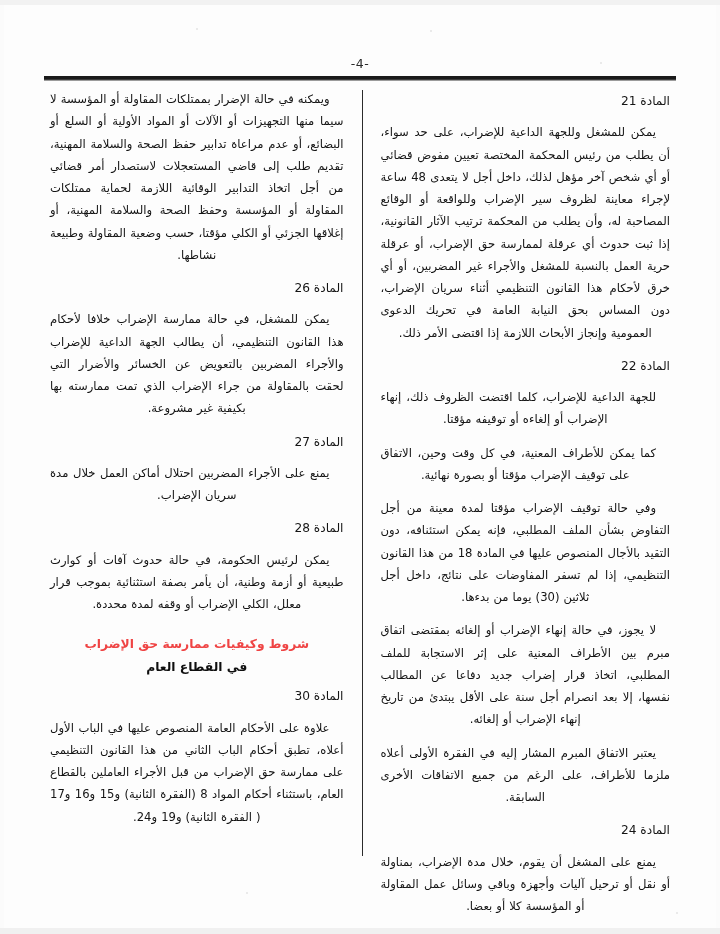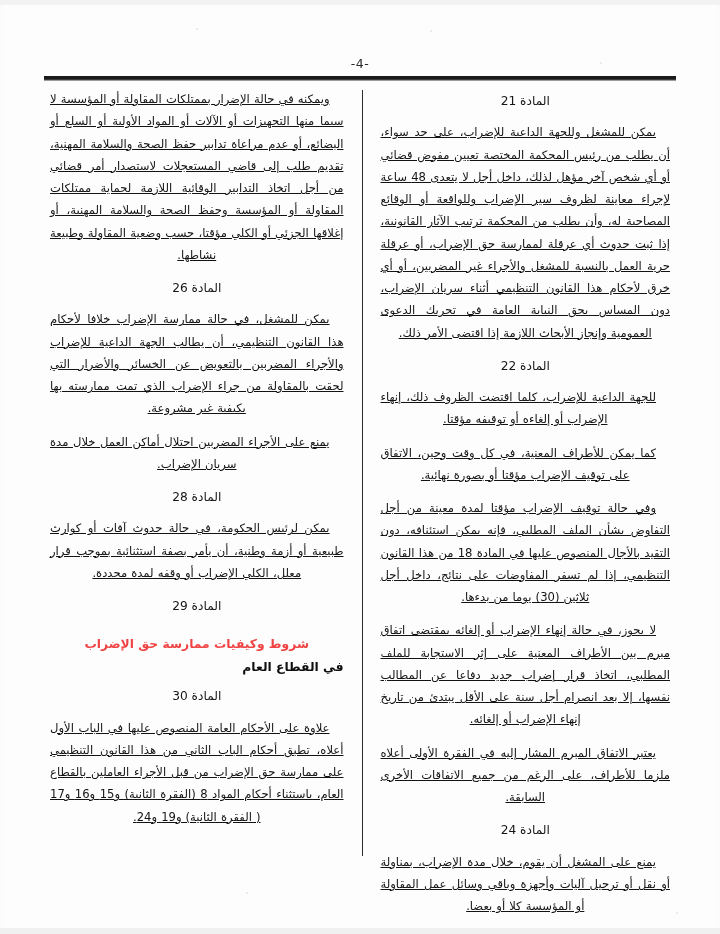--- a/index.html
+++ b/index.html
@@ -99,42 +99,40 @@
   .col-divider {
     width: 0;
     border-right: 1.6px solid #2b2b2b;
     height: 766px;
     align-self: flex-start;
     margin-top: 2px;
   }
 
   
   .art-head {
-    text-align: center;
     font-size: 12.2px;
     line-height: 1.5;
     margin: 13px 0 11px 0;
     color: #151515;
     direction: rtl;
   }
   .col-right .art-head:first-child,
   .col-left .art-head:first-child {
     margin-top: 4px;
   }
   p.para {
     margin: 0 0 11px 0;
     font-size: 11.6px;
     line-height: 1.92;
     text-align: justify;
     text-align-last: center;
     text-indent: 14px;
     direction: rtl;
     color: #131313;
     word-spacing: .4px;
-    text-decoration: underline;
   }
 
   
   .chapter-block {
     margin: 22px 0 6px 0;
     direction: rtl;
   }
   .chapter-kicker {
     text-align: center;
     font-size: 12.4px;
@@ -143,21 +141,21 @@
     color: #141414;
   }
   .chapter-title {
     text-align: center;
     font-size: 12.3px;
     font-weight: bold;
     margin-bottom: 9px;
     color: #ef4444;
   }
   .chapter-subtitle {
-    text-align: right;
+    text-align: center;
     font-size: 12.3px;
     font-weight: bold;
     color: #0f0f0f;
   }
 
   
   .speck {
     position: absolute;
     background: #cfcfcf;
     border-radius: 50%;
@@ -205,26 +203,26 @@
 
     <div class="col-divider"></div>
 
     <div class="col col-left">
 
       <p class="para">ويمكنه في حالة الإضرار بممتلكات المقاولة أو المؤسسة لا سيما منها التجهيزات أو الآلات أو المواد الأولية أو السلع أو البضائع، أو عدم مراعاة تدابير حفظ الصحة والسلامة المهنية، تقديم طلب إلى قاضي المستعجلات لاستصدار أمر قضائي من أجل اتخاذ التدابير الوقائية اللازمة لحماية ممتلكات المقاولة أو المؤسسة وحفظ الصحة والسلامة المهنية، أو إغلاقها الجزئي أو الكلي مؤقتا، حسب وضعية المقاولة وطبيعة نشاطها.</p>
 
       <div class="art-head">المادة 26</div>
       <p class="para">يمكن للمشغل، في حالة ممارسة الإضراب خلافا لأحكام هذا القانون التنظيمي، أن يطالب الجهة الداعية للإضراب والأجراء المضربين بالتعويض عن الخسائر والأضرار التي لحقت بالمقاولة من جراء الإضراب الذي تمت ممارسته بها بكيفية غير مشروعة.</p>
 
+      <div class="art-head">المادة 27</div>
       <p class="para">يمنع على الأجراء المضربين احتلال أماكن العمل خلال مدة سريان الإضراب.</p>
 
       <div class="art-head">المادة 28</div>
       <p class="para">يمكن لرئيس الحكومة، في حالة حدوث آفات أو كوارث طبيعية أو أزمة وطنية، أن يأمر بصفة استثنائية بموجب قرار معلل، الكلي الإضراب أو وقفه لمدة محددة.</p>
 
-      <div class="art-head">المادة 29</div>
 
       <div class="chapter-block">
         <div class="chapter-title">شروط وكيفيات ممارسة حق الإضراب</div>
         <div class="chapter-subtitle">في القطاع العام</div>
       </div>
 
       <div class="art-head">المادة 30</div>
       <p class="para">علاوة على الأحكام العامة المنصوص عليها في الباب الأول أعلاه، تطبق أحكام الباب الثاني من هذا القانون التنظيمي على ممارسة حق الإضراب من قبل الأجراء العاملين بالقطاع العام، باستثناء أحكام المواد 8 (الفقرة الثانية) و15 و16 و17 ( الفقرة الثانية) و19 و24.</p>
 
     </div>

